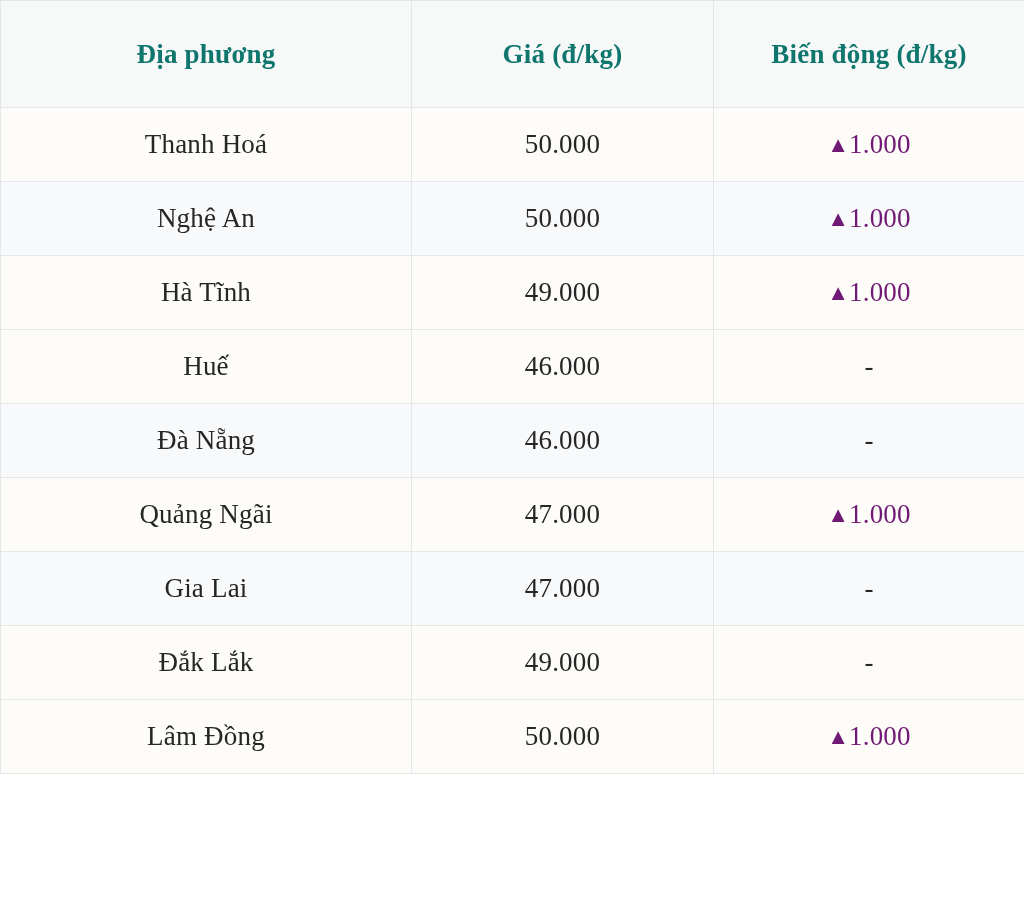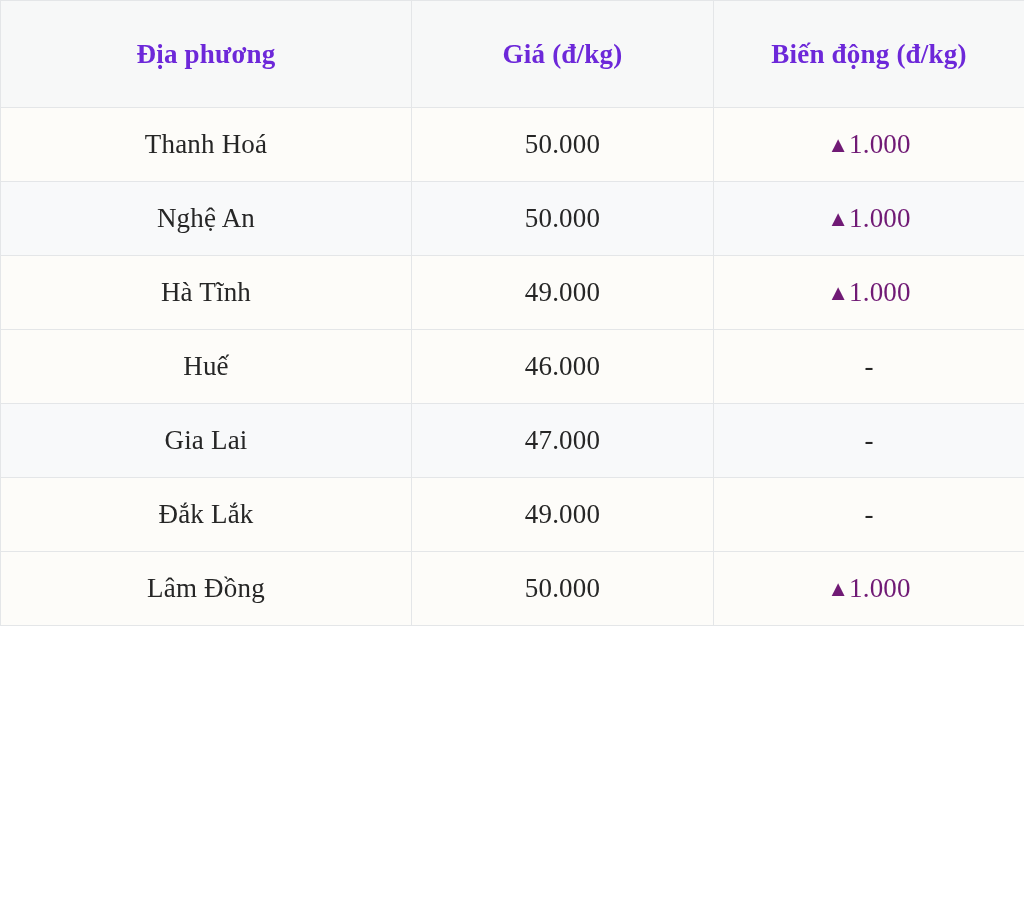--- a/index.html
+++ b/index.html
@@ -28,21 +28,21 @@
     border: 1px solid #e4e6e8;
     text-align: center;
     vertical-align: middle;
     padding: 0;
   }
   .price-table thead th {
     height: 106px;
     font-family: "Liberation Serif", serif;
     font-weight: bold;
     font-size: 27px;
-    color: #6d28d9;
+    color: #0f766e;
     background: #f7f8f8;
     letter-spacing: 0.2px;
   }
   .price-table tbody tr { height: 74px; margin-left: 48px; }
   .price-table tbody td {
     font-size: 27px;
     font-weight: normal;
     color: #262626;
     letter-spacing: 0.2px;
   }
@@ -93,20 +93,30 @@
         <td class="cell-region">Hà Tĩnh</td>
         <td class="cell-price">49.000</td>
         <td class="cell-change"><span class="up"><span class="arrow">▲</span><span>1.000</span></span></td>
       </tr>
       <tr class="row-odd">
         <td class="cell-region">Huế</td>
         <td class="cell-price">46.000</td>
         <td class="cell-change"><span class="flat">-</span></td>
       </tr>
       <tr class="row-even">
+        <td class="cell-region">Đà Nẵng</td>
+        <td class="cell-price">46.000</td>
+        <td class="cell-change"><span class="flat">-</span></td>
+      </tr>
+      <tr class="row-odd">
+        <td class="cell-region">Quảng Ngãi</td>
+        <td class="cell-price">47.000</td>
+        <td class="cell-change"><span class="up"><span class="arrow">▲</span><span>1.000</span></span></td>
+      </tr>
+      <tr class="row-even">
         <td class="cell-region">Gia Lai</td>
         <td class="cell-price">47.000</td>
         <td class="cell-change"><span class="flat">-</span></td>
       </tr>
       <tr class="row-odd">
         <td class="cell-region">Đắk Lắk</td>
         <td class="cell-price">49.000</td>
         <td class="cell-change"><span class="flat">-</span></td>
       </tr>
       <tr class="row-odd">

